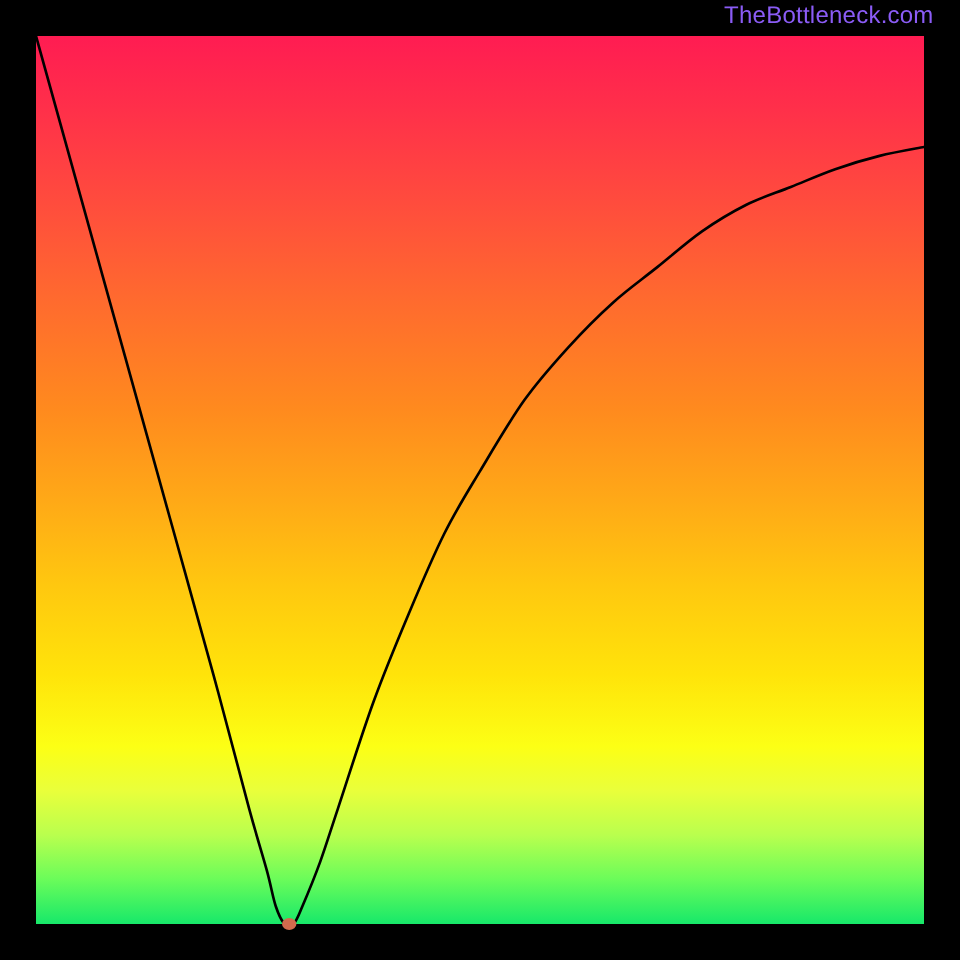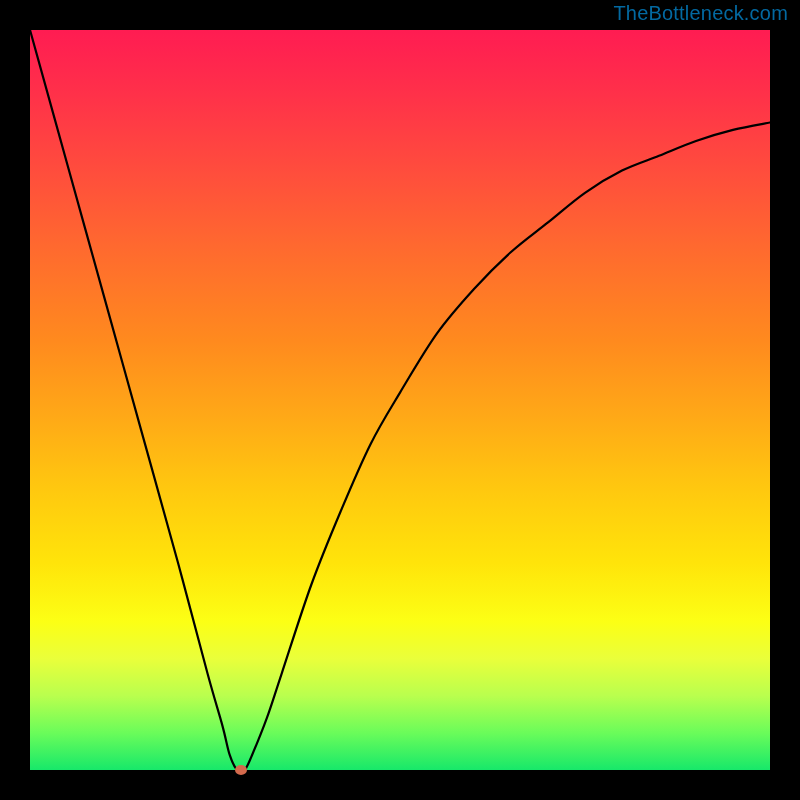--- a/index.html
+++ b/index.html
@@ -37,22 +37,22 @@
       #fcff15 80%,
       #e9ff3b 85%,
       #b9ff4e 90%,
       #6afc5a 95%,
       #17e86a 100%
     );
   }
   .watermark {
     position: absolute;
     top: 2px;
-    right: 12px;
-    color: #0369a1;
+    right: 22px;
+    color: #8b5cf6;
     font-size: 20px;
     font-weight: 500;
     letter-spacing: 0.2px;
     z-index: 5;
   }
   svg.curve {
     position: absolute;
     left: 0;
     top: 0;
     width: 100%;

